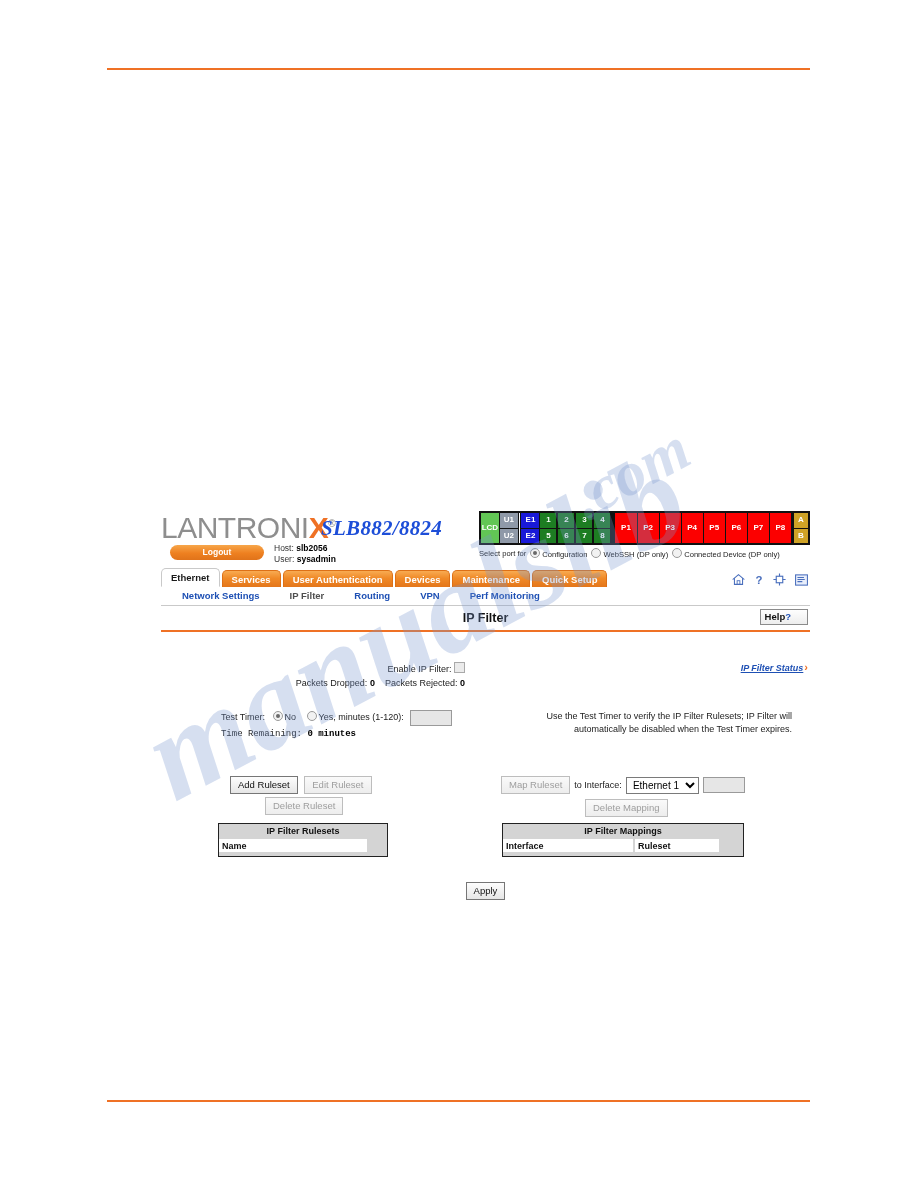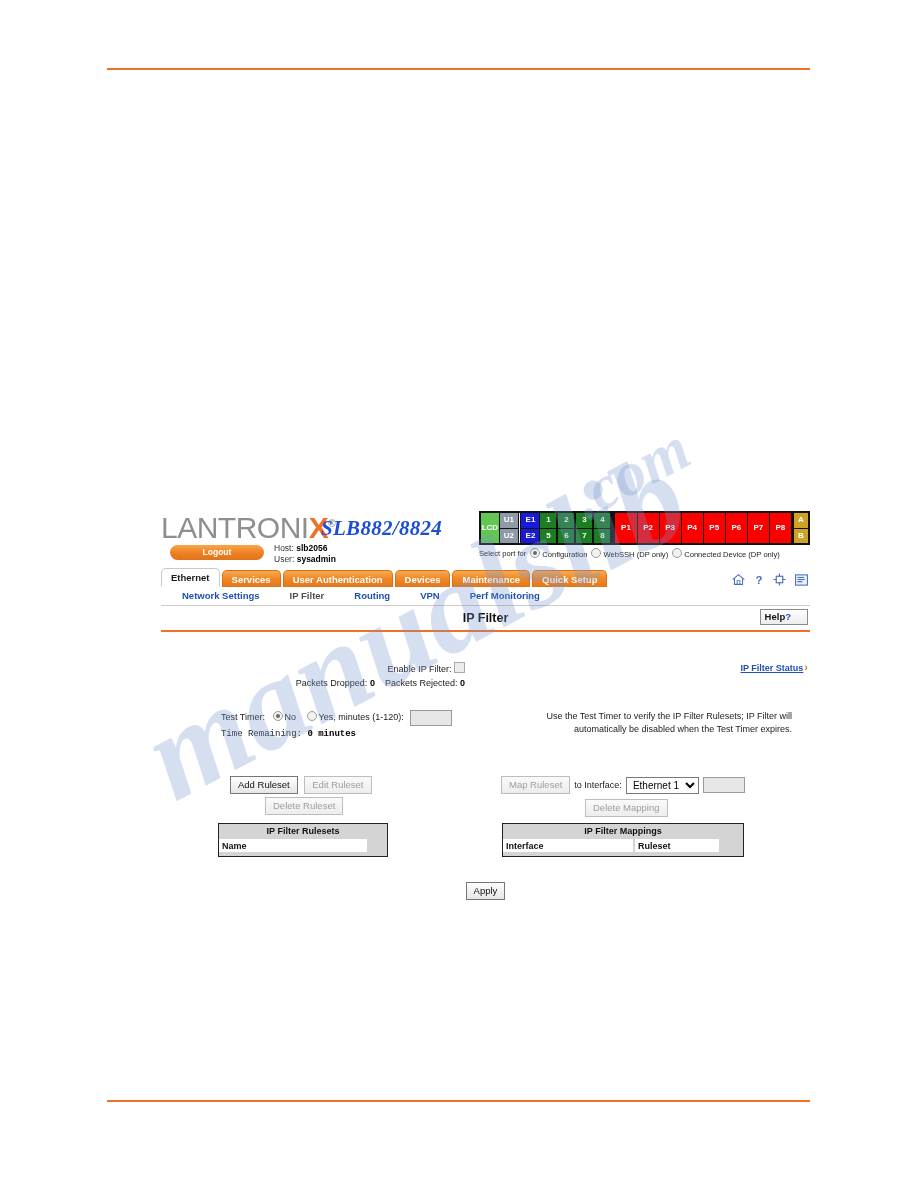--- a/index.html
+++ b/index.html
@@ -380,20 +380,21 @@
     width: 287px;
   }
 
   .status-link {
     font-size: 9px;
     font-weight: 700;
     color: #1e50b4;
     text-decoration: underline;
     cursor: pointer;
     white-space: nowrap;
+    font-style: italic;
   }
   .status-arrow {
     color: #ef7125;
     font-size: 11px;
     font-weight: 700;
     text-decoration: none;
     margin-left: 1px;
   }
 
   

